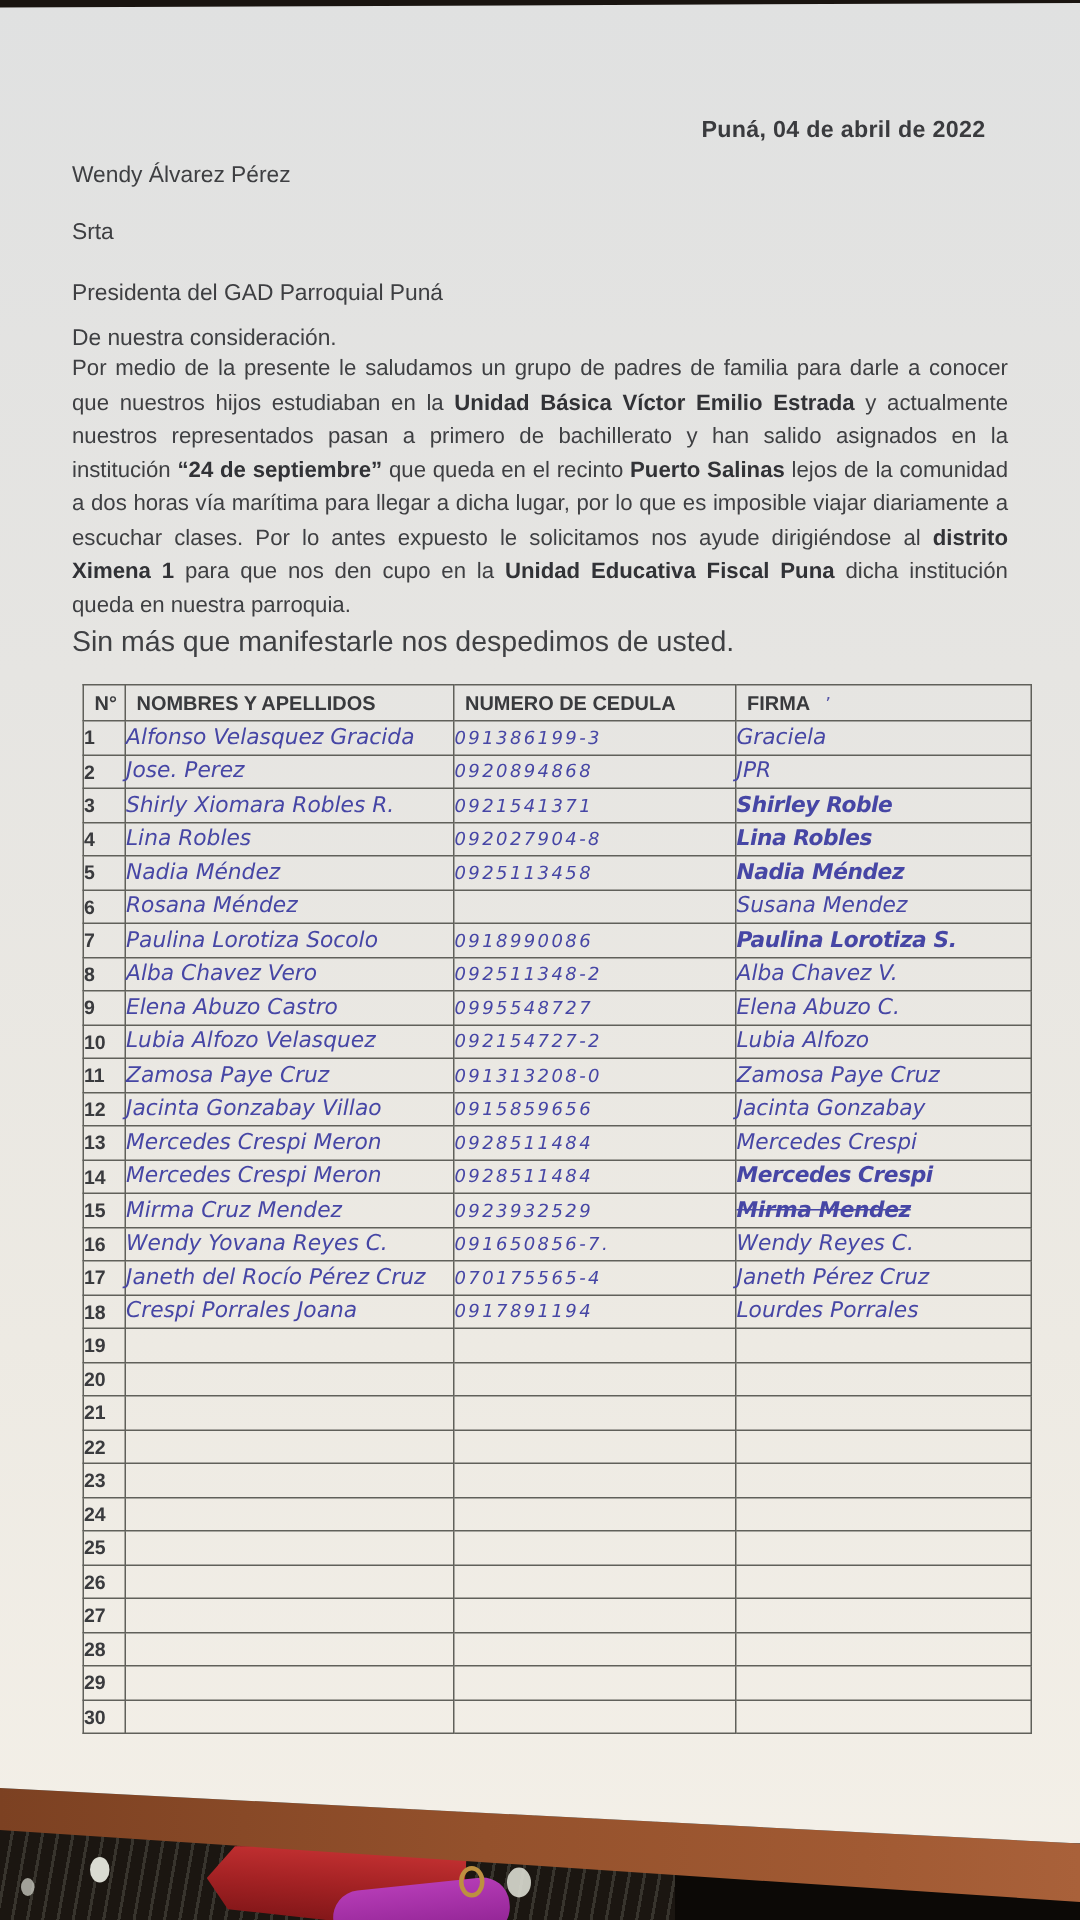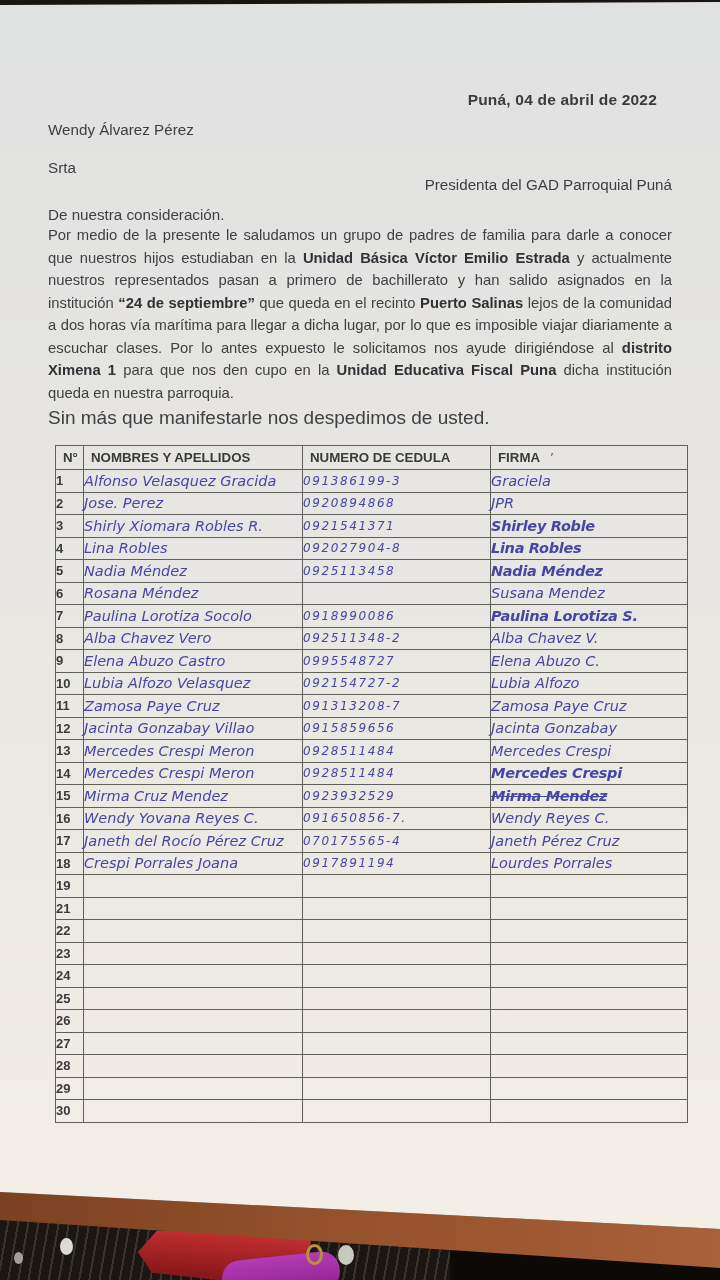--- a/index.html
+++ b/index.html
@@ -44,28 +44,28 @@
     clip-path:polygon(0 1192px, 720px 1229px, 720px 1268px, 0 1220px);
     background:linear-gradient(90deg,#7c4122,#94512c 45%,#a15a33 80%,#a9613a);
   }
 
   
   .paper{
     position:absolute;left:0;top:0;width:720px;height:1280px;
     clip-path:polygon(0 5px, 720px 2px, 720px 1229px, 0 1192px);
     background:linear-gradient(180deg,#e0e1e1 0%, #e6e5e2 35%, #edeae3 70%, #f4f0e8 100%);
   }
-  .content{position:absolute;left:48px;top:13px;width:624px;color:#3f4043;}
+  .content{position:absolute;left:48px;top:0;width:624px;color:#3f4043;}
 
   .date-line{margin-top:78px;text-align:right;padding-right:15px;
     font-size:15.5px;font-weight:600;color:#3a3b3e;letter-spacing:.2px;}
   .addr{font-size:15.2px;color:#3e3f42;}
   .addr-srta{margin-top:21px;}
   .addr-name{margin-top:12px;}
-  .addr-role{margin-top:0;text-align:right;}
+  .addr-role{margin-top:24px;}
   .salutation{margin-top:13px;font-size:15.2px;}
   .body-par{margin-top:1px;font-size:14.8px;line-height:22.5px;text-align:justify;color:#3e3f42;}
   .body-par b{font-weight:700;color:#313236;}
   .closing{margin-top:3px;font-size:19px;}
 
   
   table.sig{
     margin:16px 0 0 7px;border-collapse:collapse;table-layout:fixed;width:632px;
   }
   table.sig col.c-num{width:28px;}
@@ -195,21 +195,21 @@
             </tr>
             <tr>
               <td class="num">10</td>
               <td class="name hw">Lubia Alfozo Velasquez</td>
               <td class="ced hw">092154727-2</td>
               <td class="firma hw">Lubia Alfozo</td>
             </tr>
             <tr>
               <td class="num">11</td>
               <td class="name hw">Zamosa Paye Cruz</td>
-              <td class="ced hw">091313208-7</td>
+              <td class="ced hw">091313208-0</td>
               <td class="firma hw">Zamosa Paye Cruz</td>
             </tr>
             <tr>
               <td class="num">12</td>
               <td class="name hw">Jacinta Gonzabay Villao</td>
               <td class="ced hw">0915859656</td>
               <td class="firma hw">Jacinta Gonzabay</td>
             </tr>
             <tr>
               <td class="num">13</td>
@@ -247,20 +247,26 @@
               <td class="ced hw">0917891194</td>
               <td class="firma hw">Lourdes Porrales</td>
             </tr>
             <tr>
               <td class="num">19</td>
               <td class="name hw"></td>
               <td class="ced hw"></td>
               <td class="firma hw"></td>
             </tr>
             <tr>
+              <td class="num">20</td>
+              <td class="name hw"></td>
+              <td class="ced hw"></td>
+              <td class="firma hw"></td>
+            </tr>
+            <tr>
               <td class="num">21</td>
               <td class="name hw"></td>
               <td class="ced hw"></td>
               <td class="firma hw"></td>
             </tr>
             <tr>
               <td class="num">22</td>
               <td class="name hw"></td>
               <td class="ced hw"></td>
               <td class="firma hw"></td>

